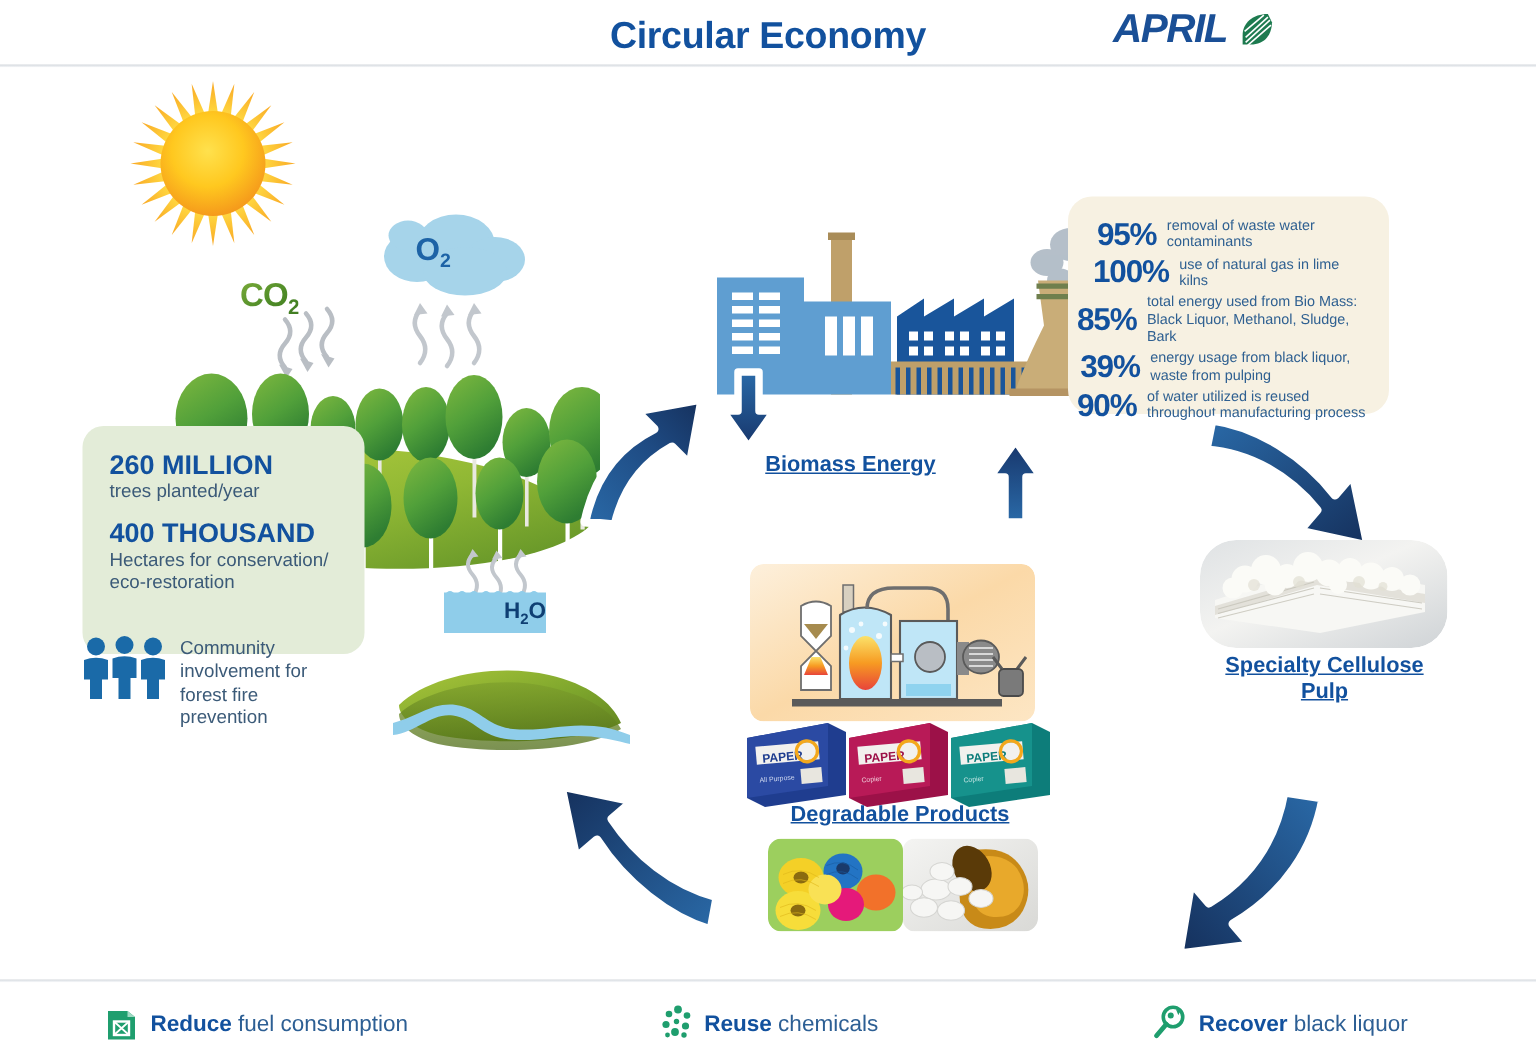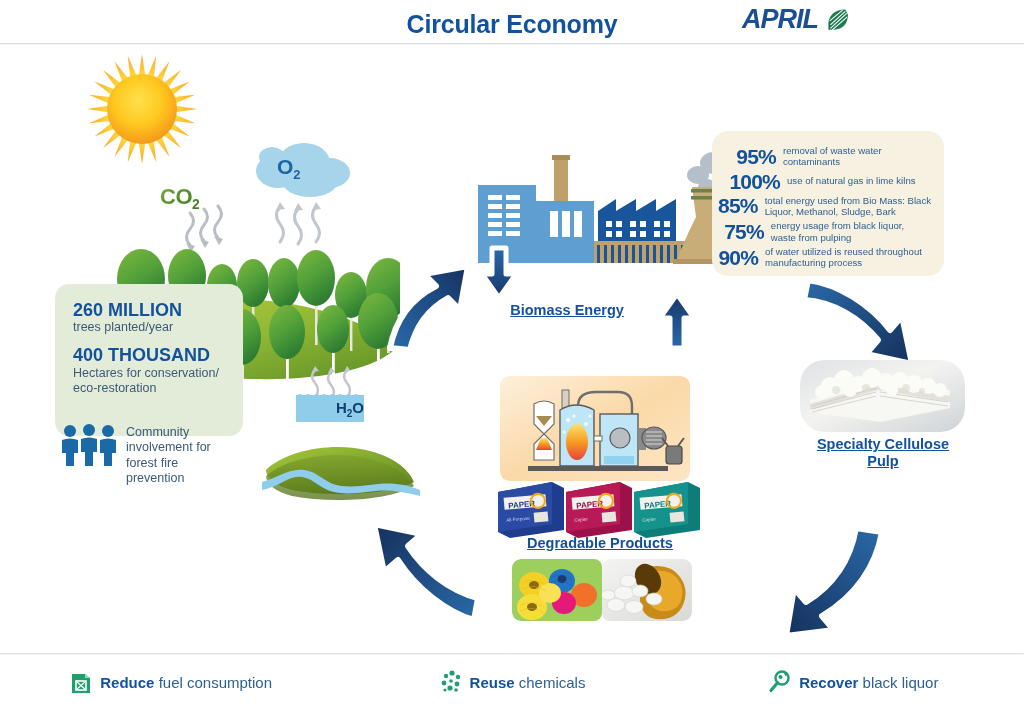--- a/index.html
+++ b/index.html
@@ -266,21 +266,21 @@
       </g>
     </svg>
 
     <div class="panel-green" style="left:55px; top:238px; width:188px; height:152px; padding:16px 14px 12px 18px;">
       <div class="big-green-num">260 MILLION</div>
       <div class="sub-green" style="margin-bottom:10px;">trees planted/year</div>
       <div class="big-green-num">400 THOUSAND</div>
       <div class="sub-green">Hectares for conservation/ eco-restoration</div>
     </div>
 
-    <div style="left:60px; top:378px; width:175px; height:60px; display:flex; gap:8px; align-items:flex-start;">
+    <div style="left:54px; top:378px; width:175px; height:60px; display:flex; gap:8px; align-items:flex-start;">
       <svg style="width:58px; height:42px; flex:none;" viewBox="0 0 58 42">
         <g fill="#1a6aa8">
           <circle cx="10" cy="7" r="6"></circle>
           <path d="M2 16 q8 -3 16 0 l0 13 l-4 0 l0 13 l-8 0 l0 -13 l-4 0 Z"></path>
           <circle cx="29" cy="6" r="6"></circle>
           <path d="M21 15 q8 -3 16 0 l0 13 l-4 0 l0 14 l-8 0 l0 -14 l-4 0 Z"></path>
           <circle cx="48" cy="7" r="6"></circle>
           <path d="M40 16 q8 -3 16 0 l0 13 l-4 0 l0 13 l-8 0 l0 -13 l-4 0 Z"></path>
         </g>
       </svg>
@@ -362,35 +362,35 @@
           <rect x="204" y="104" width="3" height="18"></rect>
         <rect x="211" y="104" width="3" height="18"></rect>
       </g>
 
       <path d="M222 46 L246 46 L242 76 C250 92, 258 110, 262 122 L206 122 C210 110, 218 92, 226 76 Z" fill="#c9ad78"></path>
       <rect x="221" y="48" width="26" height="3.5" fill="#6f7f4d"></rect>
       <rect x="221" y="55" width="26" height="3.5" fill="#6f7f4d"></rect>
       <rect x="203" y="118" width="62" height="5" fill="#b59463"></rect>
     </svg>
 
-    <div class="panel-cream" style="left:712px; top:85px; width:232px; height:145px; padding:14px 13px 10px 6px;">
+    <div class="panel-cream" style="left:712px; top:85px; width:214px; height:145px; padding:14px 13px 10px 6px;">
       <div class="stat-row">
         <div class="stat-pct">95%</div>
         <div class="stat-desc">removal of waste water contaminants</div>
       </div>
       <div class="stat-row">
         <div class="stat-pct">100%</div>
         <div class="stat-desc">use of natural gas in lime kilns</div>
       </div>
       <div class="stat-row">
         <div class="stat-pct">85%</div>
         <div class="stat-desc">total energy used from Bio Mass: Black Liquor, Methanol, Sludge, Bark</div>
       </div>
       <div class="stat-row">
-        <div class="stat-pct">75%</div>
+        <div class="stat-pct">39%</div>
         <div class="stat-desc">energy usage from black liquor, waste from pulping</div>
       </div>
       <div class="stat-row">
         <div class="stat-pct">90%</div>
         <div class="stat-desc">of water utilized is reused throughout manufacturing process</div>
       </div>
     </div>
 
     <svg style="left:476px; top:196px; width:46px; height:62px;" viewBox="0 0 46 62">
       <defs>

